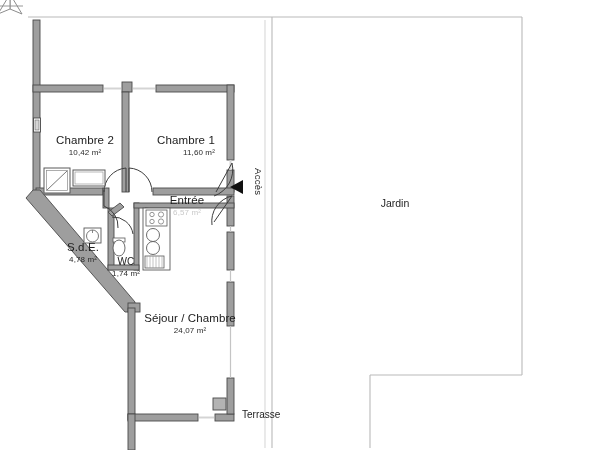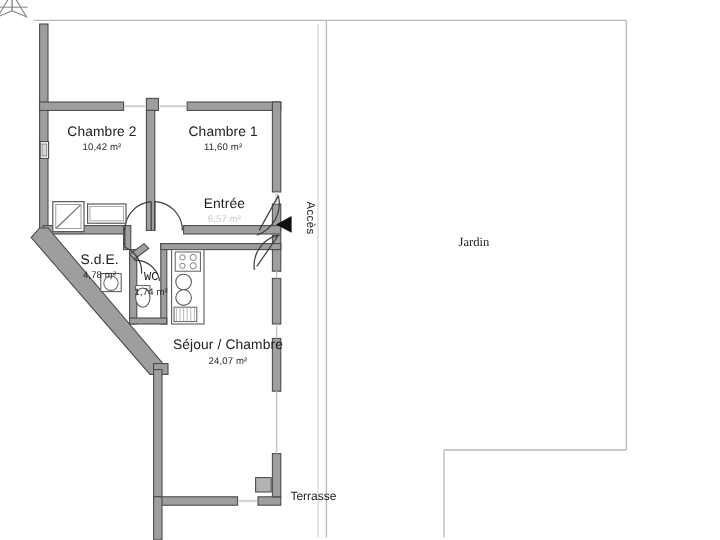--- a/index.html
+++ b/index.html
@@ -26,43 +26,43 @@
     width: 600px;
     height: 450px;
     display: block;
   }
   .room-label {
     position: absolute;
     text-align: center;
     white-space: nowrap;
     transform: translate(-50%, 0);
     pointer-events: auto;
+    margin-top: 30px;
   }
   .room-name {
     font-size: 11.5px;
     color: #202020;
     line-height: 13px;
     letter-spacing: 0.1px;
   }
   .room-area {
     font-size: 8px;
     color: #2a2a2a;
     line-height: 11px;
     letter-spacing: 0.1px;
   }
   .room-label.faded .room-name { color: #1d1d1d; }
   .room-label.faded .room-area { color: #c9c9c9; }
-  .small-name { font-size: 10px; font-family: Liberation Mono, monospace; }
+  .small-name { font-size: 10px; }
   .exterior-label {
     position: absolute;
     font-size: 10.5px;
     color: #242424;
     white-space: nowrap;
     transform: translate(-50%, 0);
-    font-family: Liberation Serif, serif;
   }
   .vertical-label {
     position: absolute;
     font-size: 9.5px;
     color: #1d1d1d;
     white-space: nowrap;
     writing-mode: vertical-rl;
     text-orientation: mixed;
     letter-spacing: 0.3px;
   }
@@ -243,21 +243,21 @@
       <polygon points="243,180 230,187 243,194" fill="#101010"></polygon>
     </g>
 
   </svg>
 
   <div id="room-labels">
       <div class="room-label" style="left: 85px; top: 104px;">
         <div class="room-name">Chambre 2</div>
         <div class="room-area">10,42 m²</div>
       </div>
-      <div class="room-label" style="left: 186px; top: 104px;">
+      <div class="room-label" style="left: 186px; top: 104px; text-align: right;">
         <div class="room-name">Chambre 1</div>
         <div class="room-area">11,60 m²</div>
       </div>
       <div class="room-label faded" style="left: 187px; top: 164px;">
         <div class="room-name">Entrée</div>
         <div class="room-area">6,57 m²</div>
       </div>
       <div class="room-label" style="left: 83px; top: 211px;">
         <div class="room-name">S.d.E.</div>
         <div class="room-area">4,78 m²</div>

